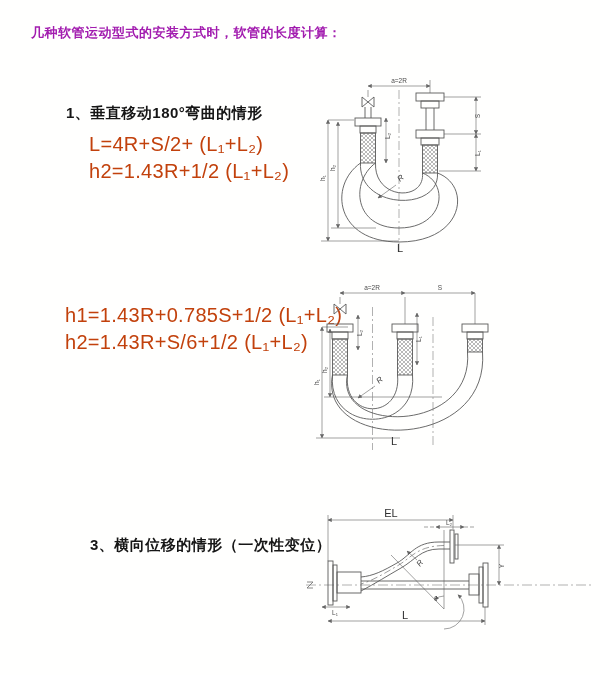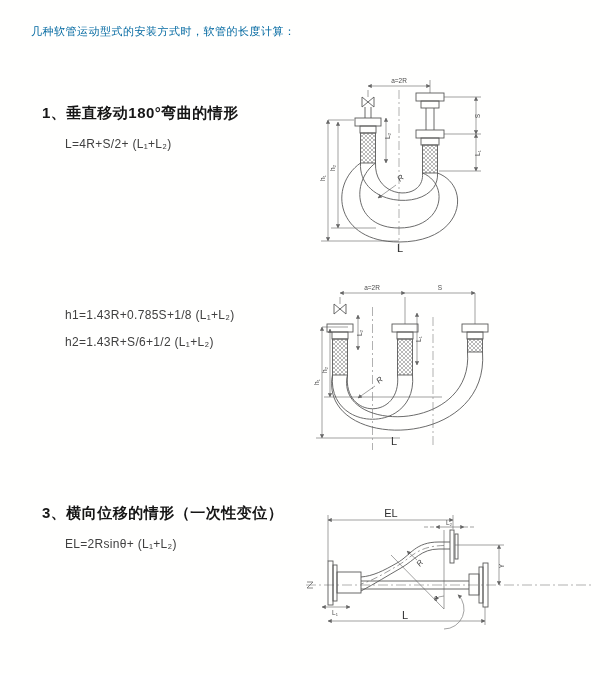--- a/index.html
+++ b/index.html
@@ -3,30 +3,30 @@
 <meta charset="utf-8">
 <style>
   html,body { margin:0; padding:0; background:#ffffff; }
   .page {
     position:relative; width:600px; height:675px; background:#fffffe;
     font-family:"Liberation Sans","DejaVu Sans",sans-serif; color:#1e1e1e;
     overflow:hidden;
   }
   .title {
     position:absolute; left:31px; top:24px;
-    font-size:11px; font-weight:normal; letter-spacing:0.5px; color:#0369a1;
+    font-size:13px; font-weight:bold; letter-spacing:0.5px; color:#a21caf;
   }
   .section { position:absolute; left:42px; }
-  .sec1 { top:104px; }
+  .sec1 { top:104px;margin-left:24px; }
   .sec2 { top:302px; }
-  .sec3 { top:504px; }
+  .sec3 { top:536px;margin-left:48px; }
   .heading { font-size:15px; font-weight:bold; letter-spacing:0.5px; margin-bottom:8px; color:#161616; }
   .formula {
-    font-size:12px; margin-left:23px; height:27px; line-height:27px;
-    letter-spacing:0.3px; color:#404040; white-space:pre;
+    font-size:20px; margin-left:23px; height:27px; line-height:27px;
+    letter-spacing:0.3px; color:#c2410c; white-space:pre;
   }
   .diag { position:absolute; }
   .d1 { left:314px; top:68px; }
   .d2 { left:312px; top:282px; }
   .d3 { left:303px; top:503px; }
   svg text {
     font-family:"Liberation Sans","DejaVu Sans",sans-serif;
     fill:#4d4d4d;
   }
   .dimtext { font-size:6.5px; }
@@ -36,30 +36,30 @@
 </head>
 <body>
 
 <div class="page">
 
   <div class="title">几种软管运动型式的安装方式时，软管的长度计算：</div>
 
   <div class="section sec1">
     <div class="heading">1、垂直移动180°弯曲的情形</div>
     <div class="formula">L=4R+S/2+ (L₁+L₂)</div>
+    <div class="formula">h2=1.43R+1/2 (L₁+L₂)</div>
   </div>
 
   <div class="section sec2">
-    <div class="formula">h1=1.43R+0.785S+1/8 (L₁+L₂)</div>
+    <div class="formula">h1=1.43R+0.785S+1/2 (L₁+L₂)</div>
     <div class="formula">h2=1.43R+S/6+1/2 (L₁+L₂)</div>
   </div>
 
   <div class="section sec3">
     <div class="heading">3、横向位移的情形（一次性变位）</div>
-    <div class="formula">EL=2Rsinθ+ (L₁+L₂)</div>
   </div>
 
   <svg class="diag d1" width="280" height="196" viewBox="0 0 280 196">
     <defs>
       <marker id="ar1" viewBox="0 0 10 10" refX="9" refY="5" markerWidth="6" markerHeight="6" orient="auto-start-reverse">
         <path d="M0,0 L10,5 L0,10 z" fill="#666"></path>
       </marker>
       <pattern id="hb1" width="4" height="4" patternUnits="userSpaceOnUse">
         <path d="M0,0 L4,4 M4,0 L0,4" stroke="#8a8a8a" stroke-width="0.6"></path>
       </pattern>

